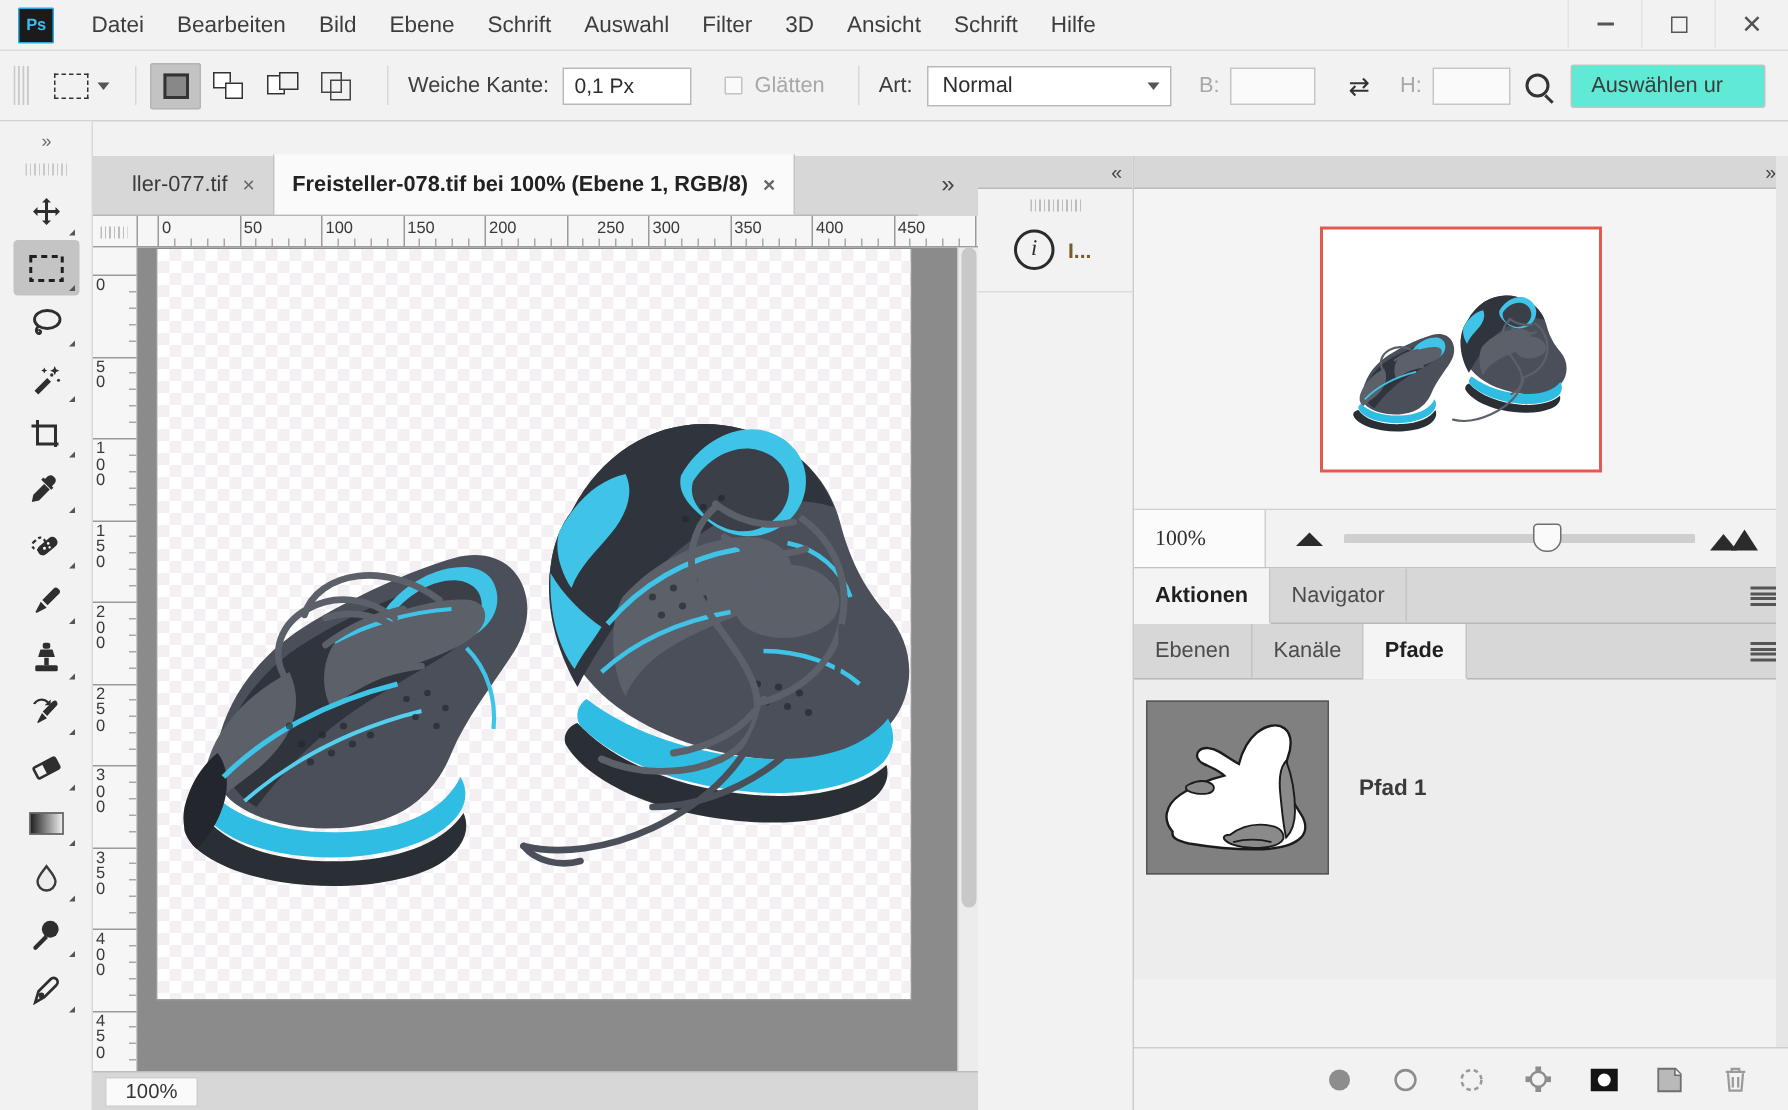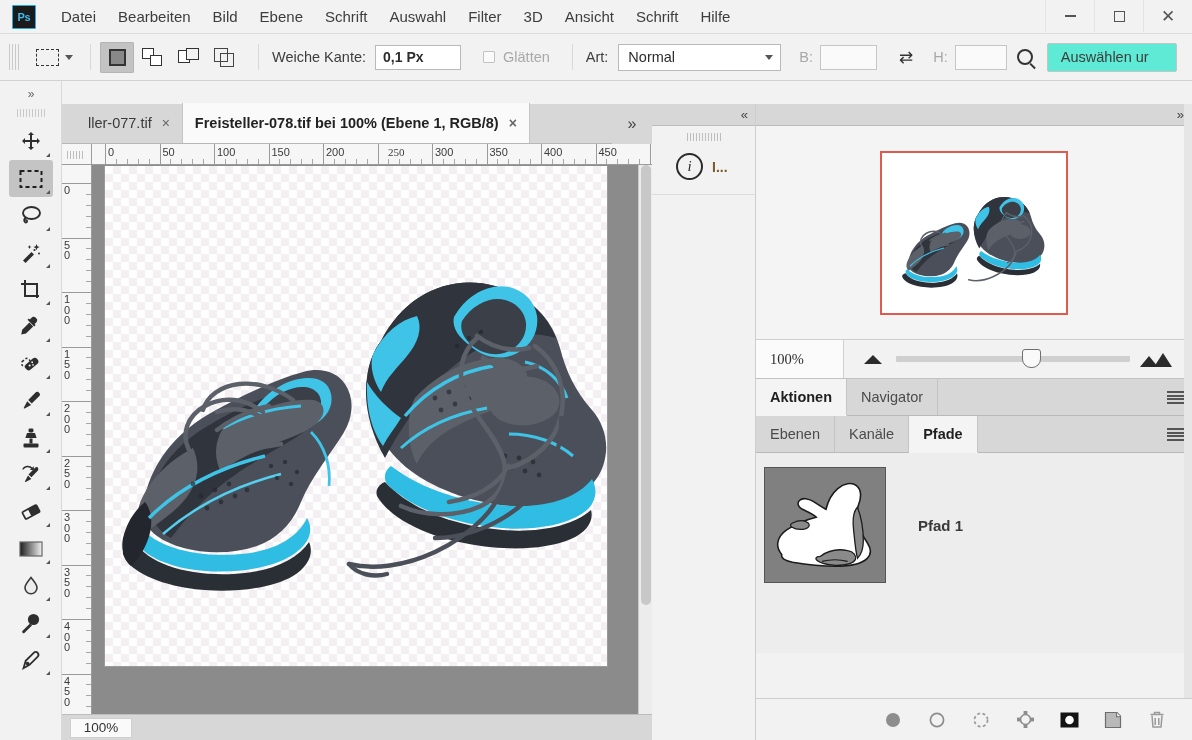--- a/index.html
+++ b/index.html
@@ -69,21 +69,21 @@
   .sq-sub i:nth-child(2){ left:8px; top:0px; width:13px; height:12px; background:#f2f2f2; }
   .sq-int { position:relative; width:22px;height:19px; }
   .sq-int i { position:absolute; display:block; border:1.6px solid #444; }
   .sq-int i:nth-child(1){ left:0; top:0; width:14px; height:14px; }
   .sq-int i:nth-child(2){ left:6px; top:5px; width:14px; height:14px; }
   .opt-label { font-size:14.5px; color:#3d3d3d; white-space:nowrap; }
   .opt-label.dim { color:#a8a8a8; }
   .txtfield {
     border:1px solid #b9b9b9; background:#fff; height:25px;
     display:flex; align-items:center; padding:0 7px;
-    font-size:14px; color:#2d2d2d;font-weight:bold;
+    font-size:14px; color:#2d2d2d;
   }
   .txtfield.empty { background:#fafafa; border-color:#c6c6c6; }
   .cbox { width:12px; height:12px; border:1px solid #c2c2c2; background:#fafafa; border-radius:1px; }
   .selectbox {
     border:1px solid #b9b9b9; background:#fff; height:27px; width:163px;
     display:flex; align-items:center; justify-content:space-between;
     padding:0 7px 0 9px; font-size:14.5px; color:#2d2d2d;
   }
   .swapicon { font-size:17px; color:#333; padding:0 4px; }
   .magnifier { width:16px;height:16px;border:2px solid #333;border-radius:50%; position:relative; }
@@ -217,21 +217,21 @@
   .slider-track { flex:1; height:6px; background:#cfcfcf; margin:0 10px 0 14px; position:relative; border-radius:1px; }
   .slider-knob { position:absolute; left:54%; top:-7px; width:19px; height:19px;
     background:#fafafa; border:1.4px solid #6f6f6f; border-radius:3px 3px 9px 9px;
     transform:rotate(0deg); }
   .mtn-lg { position:relative; width:36px; height:16px; margin-right:16px; }
   .mtn-lg i { position:absolute; bottom:0; width:0;height:0;
     border-left:9px solid transparent;border-right:9px solid transparent;border-bottom:14px solid #2b2b2b; }
   .mtn-lg i:nth-child(1){ left:0; border-bottom-width:11px; }
   .mtn-lg i:nth-child(2){ left:14px; }
   .pfade-body { background:#ededed; height:200px; padding:14px 0 0 8px; }
-  .path-row { display:flex; align-items:center; gap:32px; }
+  .path-row { display:flex; align-items:center; gap:20px; }
   .path-thumb { width:122px; height:116px; background:#808080; border:1px solid #555; position:relative; overflow:hidden; }
   .path-thumb svg { position:absolute; inset:0; width:100%; height:100%; }
   .path-name { font-size:15px; font-weight:bold; color:#3a3a3a; }
 
   .pfade-footer { position:absolute; left:0; bottom:0; width:436px; height:42px;
     background:#f2f2f2; border-top:1px solid #cecece;
     display:flex; align-items:center; justify-content:flex-end; gap:22px; padding-right:24px; }
   .fbtn { width:22px; height:22px; display:flex; align-items:center; justify-content:center; }
 
   .scrollgutter-r { position:absolute; right:0; top:0; width:8px; bottom:42px; background:#e6e6e6; }
@@ -495,21 +495,21 @@
         <div class="rh-mini" style="left: 198.3px;"></div>
         <div class="rh-mini" style="left: 209.2px;"></div>
         <div class="rh-mini" style="left: 220.1px;"></div>
         <div class="rh-tick" style="left: 231px;"></div>
         <div class="rh-lbl" style="left: 234px;">200</div>
         <div class="rh-mini" style="left: 241.9px;"></div>
         <div class="rh-mini" style="left: 252.8px;"></div>
         <div class="rh-mini" style="left: 263.7px;"></div>
         <div class="rh-mini" style="left: 274.6px;"></div>
         <div class="rh-tick" style="left: 285.5px;"></div>
-        <div class="rh-lbl" style="left: 296px; font-family: Liberation Serif, serif;">250</div>
+        <div class="rh-lbl" style="left: 306px;">250</div>
         <div class="rh-mini" style="left: 296.4px;"></div>
         <div class="rh-mini" style="left: 307.3px;"></div>
         <div class="rh-mini" style="left: 318.2px;"></div>
         <div class="rh-mini" style="left: 329.1px;"></div>
         <div class="rh-tick" style="left: 340px;"></div>
         <div class="rh-lbl" style="left: 343px;">300</div>
         <div class="rh-mini" style="left: 350.9px;"></div>
         <div class="rh-mini" style="left: 361.8px;"></div>
         <div class="rh-mini" style="left: 372.7px;"></div>
         <div class="rh-mini" style="left: 383.6px;"></div>

